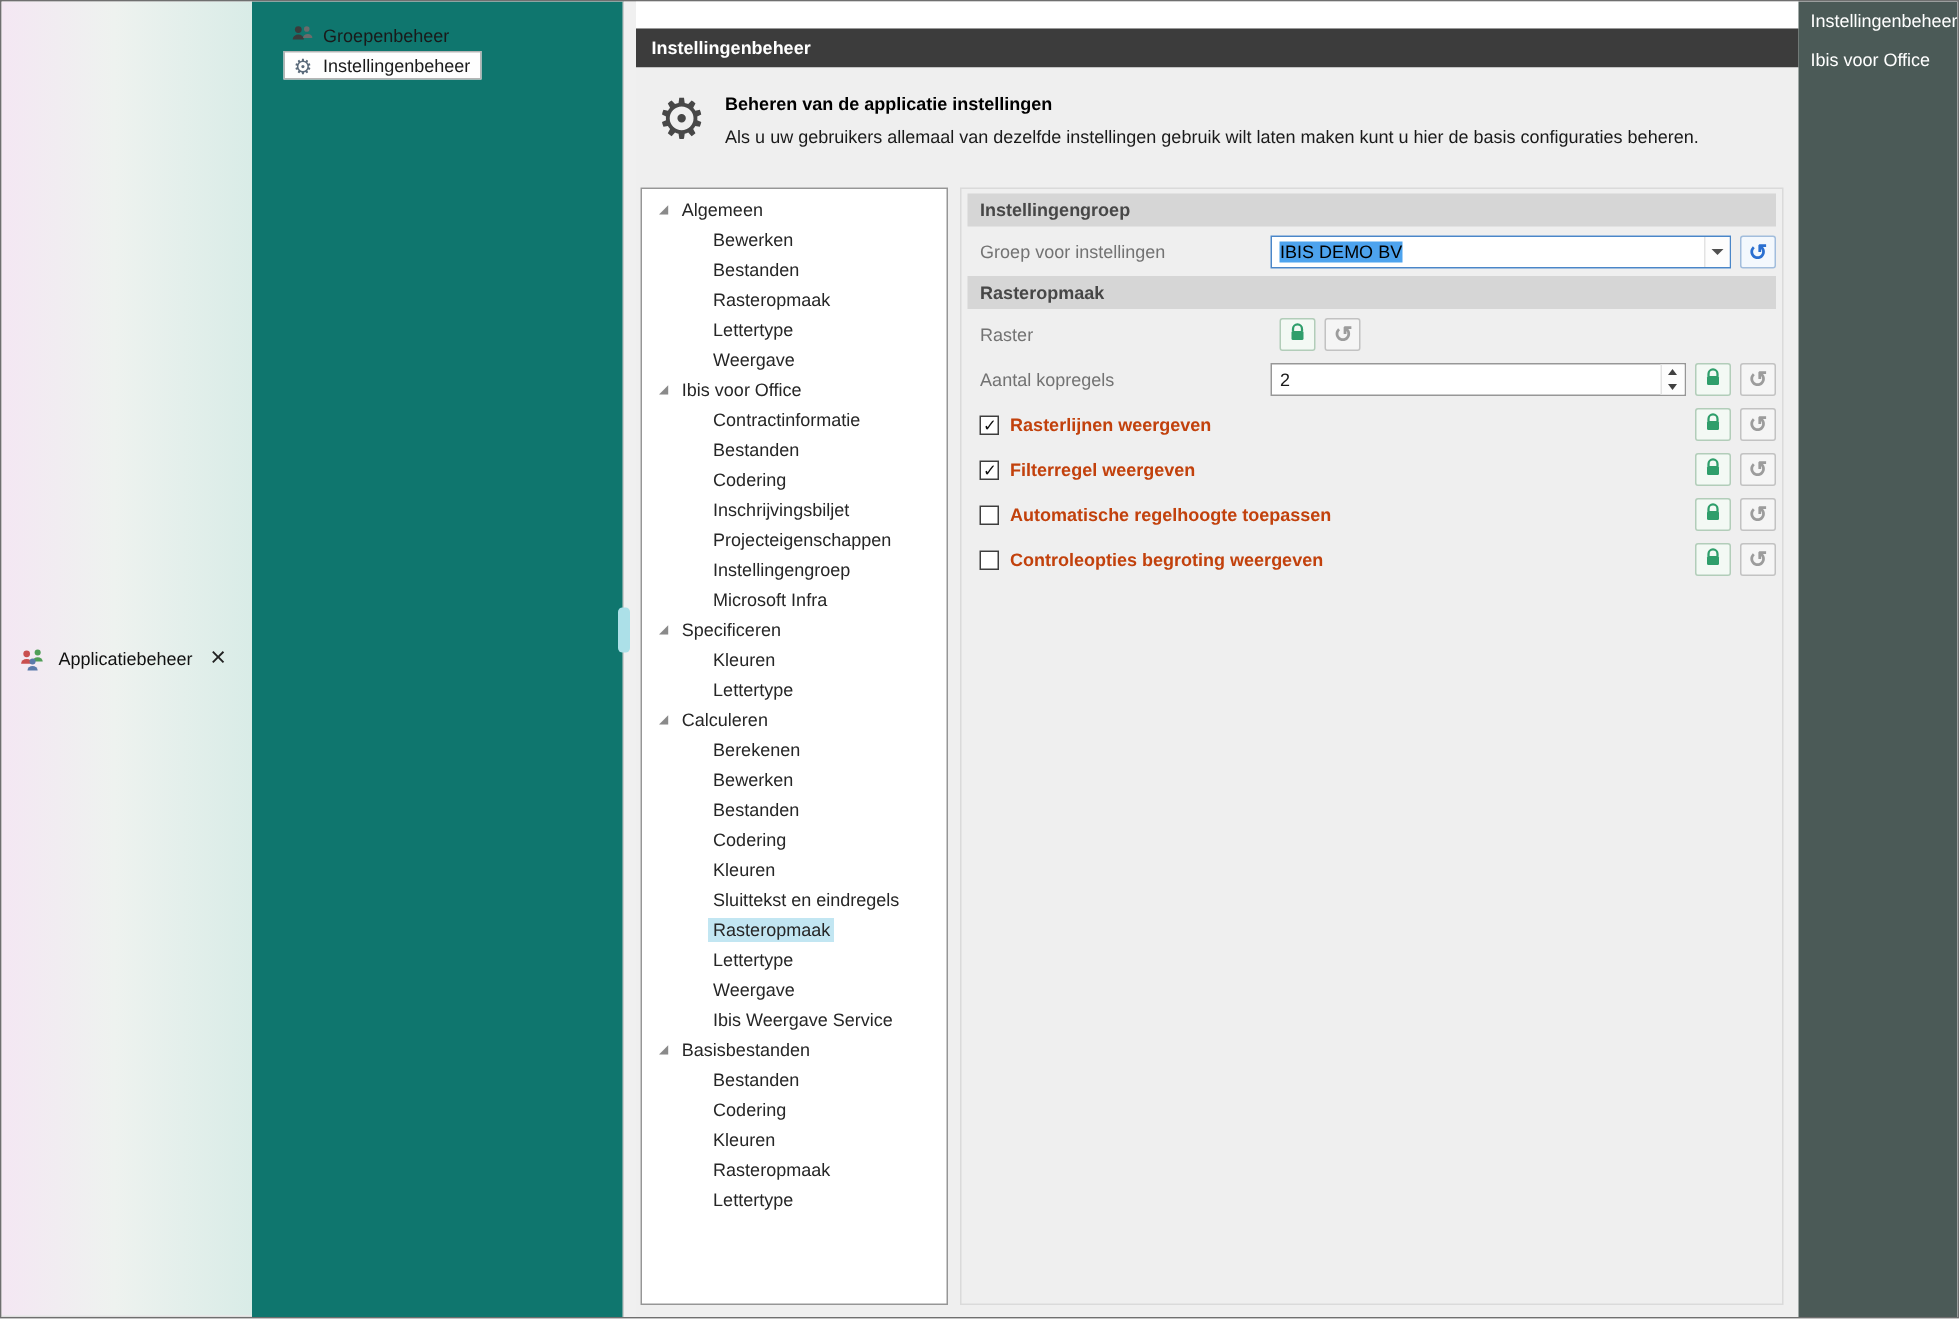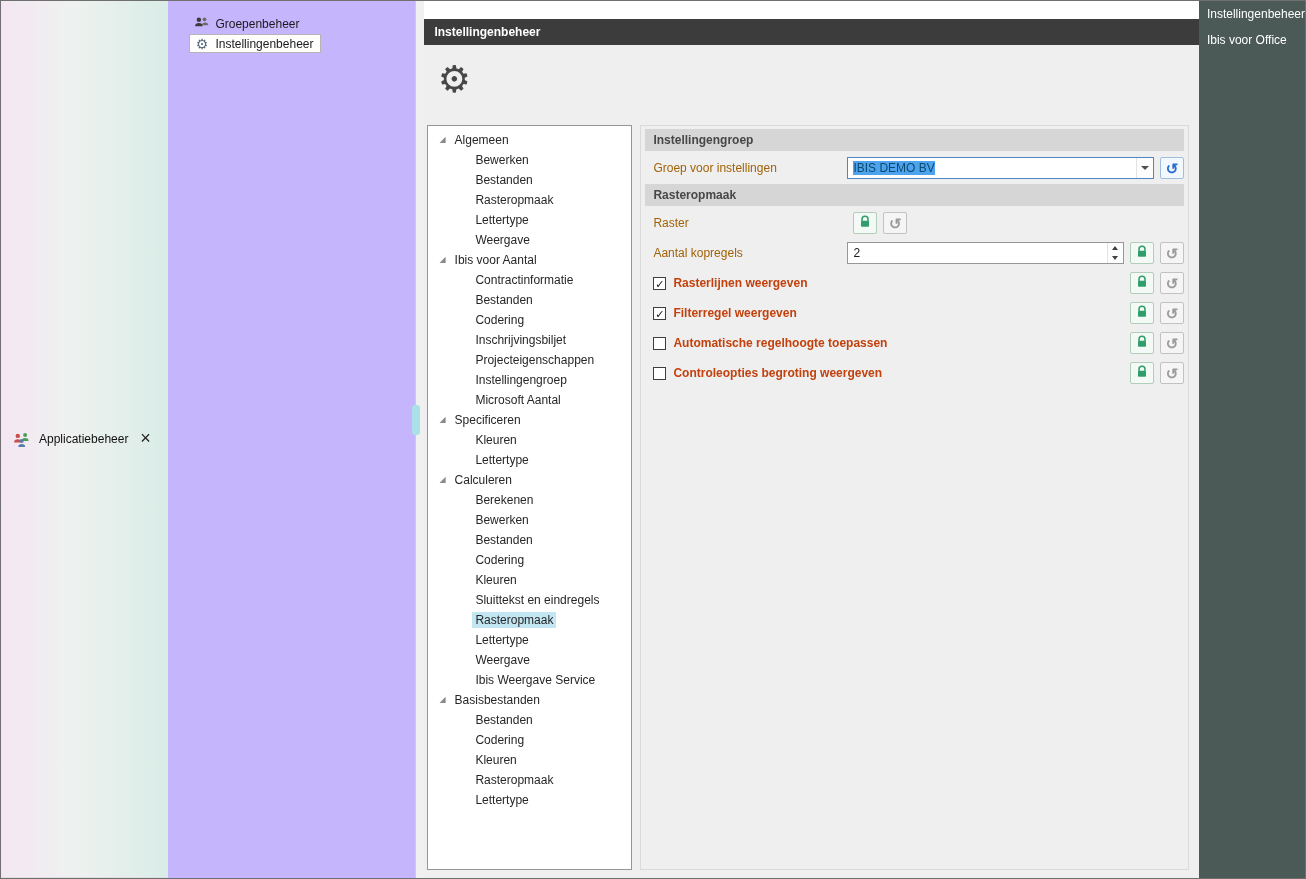--- a/index.html
+++ b/index.html
@@ -16,21 +16,21 @@
     border-bottom:1px solid #dedede;
   }
   .app-icon { width:17px; height:17px; margin-right:9px; flex:0 0 17px; }
   .win-title { font-size:12px; color:#111; }
   .close-btn {
     margin-left:auto; width:34px; height:27px; text-align:center; line-height:25px;
     font-size:18px; color:#222; cursor:default;
   }
   
   .app-body { flex:1; display:flex; min-height:0; }
-  .sidebar { width:248px; flex:0 0 248px; background:#c4b5fd; padding-top:13px; border-right:1px solid #cdcdcd; }
+  .sidebar { width:248px; flex:0 0 248px; background:#0f766e; padding-top:13px; border-right:1px solid #cdcdcd; }
   .side-item { display:flex; align-items:center; height:19px; margin:0 0 1px 21px; padding:1px 7px 1px 3px; width:fit-content; border:1px solid transparent; }
   .side-item.selected { border-color:#b5b5b5; background:#fefefe; }
   .side-item .icon16 { width:17px; flex:0 0 17px; margin-right:5px; text-align:center; }
   .gear-glyph { font-size:14px; color:#5b6b7b; line-height:16px; }
   .splitter { width:8px; flex:0 0 8px; background:#f0f0f0; position:relative; }
   .splitter .grip { position:absolute; left:-4px; top:404px; width:8px; height:30px; background:#ace0e8; border-radius:3px; }
   
   .main { flex:1; display:flex; flex-direction:column; background:#efefef; min-width:0; }
   .main-gap { height:18px; background:#ffffff; }
   .main-header { height:26px; background:#3c3c3c; color:#fff; font-weight:bold; line-height:26px; padding-left:10px; }
@@ -45,25 +45,25 @@
   .tree-row { height:20px; display:flex; align-items:center; color:#262626; white-space:nowrap; }
   .tree-row.parent { padding-left:11px; }
   .tree-row.child  { padding-left:44px; }
   .tri { font-size:8px; color:#8a8a8a; margin-right:6px; line-height:8px; }
   .tree-label { padding:1px 3px; }
   .tree-label.sel { background:#c2e6f2; }
   
   .content { flex:1; margin-left:8px; border:1px solid #dadada; padding:2px 4px; display:flex; flex-direction:column; min-width:0; background:#efefef; }
   .section-bar { height:22px; flex:0 0 22px; background:#d6d6d6; line-height:22px; padding-left:8px; color:#474747; font-weight:bold; margin:1px 0 2px 0; }
   .form-row { display:flex; align-items:center; height:30px; flex:0 0 30px; padding-left:8px; }
-  .field-label { width:194px; flex:0 0 194px; color:#a16207; }
+  .field-label { width:194px; flex:0 0 194px; color:#737373; }
   .combo, .spinner { flex:1; height:22px; background:#fff; border:1px solid #979797; display:flex; align-items:stretch; min-width:0; }
   .combo.focused { border-color:#4a86c8; }
   .combo-value, .spin-value { flex:1; padding:0 5px; line-height:20px; white-space:nowrap; overflow:hidden; }
-  .sel-text { background:#4da3ee; color:#0c4a6e; }
+  .sel-text { background:#4da3ee; color:#000000; }
   .combo-btn { width:17px; flex:0 0 17px; display:flex; align-items:center; justify-content:center; border-left:1px solid #e3e3e3; background:#fdfdfd; }
   .arrow-down { width:0; height:0; border-left:4px solid transparent; border-right:4px solid transparent; border-top:4px solid #505050; }
   .spin-btns { width:16px; flex:0 0 16px; display:flex; flex-direction:column; border-left:1px solid #e3e3e3; background:#fdfdfd; }
   .spin-up, .spin-down { flex:1; display:flex; align-items:center; justify-content:center; }
   .arr-up-s { width:0; height:0; border-left:3px solid transparent; border-right:3px solid transparent; border-bottom:4px solid #404040; }
   .arr-dn-s { width:0; height:0; border-left:3px solid transparent; border-right:3px solid transparent; border-top:4px solid #404040; }
   .icon-btn { width:24px; height:22px; flex:0 0 24px; margin-left:6px; border-radius:2px; display:flex; align-items:center; justify-content:center; }
   .lock-btn { border:1px solid #b2cdb9; background:#f3f9f4; }
   .undo-btn { font-size:15px; font-weight:bold; line-height:1; }
   .undo-btn.active   { border:1px solid #a2bddc; background:#f3f8fd; color:#2a6fd0; }
@@ -116,20 +116,24 @@
 
     <div class="splitter">
       <div class="grip"></div>
     </div>
 
     <div class="main">
       <div class="main-gap"></div>
       <div class="main-header">Instellingenbeheer</div>
       <div class="intro">
         <span class="gear-big">⚙</span>
+        <div class="intro-texts">
+          <div class="intro-title">Beheren van de applicatie instellingen</div>
+          <div class="intro-desc">Als u uw gebruikers allemaal van dezelfde instellingen gebruik wilt laten maken kunt u hier de basis configuraties beheren.</div>
+        </div>
       </div>
       <div class="panel-body">
         <div class="tree-panel">
             <div class="tree-row parent">
               <span class="tri">◢</span>
               <span class="tree-label">Algemeen</span>
             </div>
             <div class="tree-row child">
               <span class="tree-label">Bewerken</span>
             </div>
@@ -140,42 +144,42 @@
               <span class="tree-label">Rasteropmaak</span>
             </div>
             <div class="tree-row child">
               <span class="tree-label">Lettertype</span>
             </div>
             <div class="tree-row child">
               <span class="tree-label">Weergave</span>
             </div>
             <div class="tree-row parent">
               <span class="tri">◢</span>
-              <span class="tree-label">Ibis voor Aantal</span>
+              <span class="tree-label">Ibis voor Office</span>
             </div>
             <div class="tree-row child">
               <span class="tree-label">Contractinformatie</span>
             </div>
             <div class="tree-row child">
               <span class="tree-label">Bestanden</span>
             </div>
             <div class="tree-row child">
               <span class="tree-label">Codering</span>
             </div>
             <div class="tree-row child">
               <span class="tree-label">Inschrijvingsbiljet</span>
             </div>
             <div class="tree-row child">
               <span class="tree-label">Projecteigenschappen</span>
             </div>
             <div class="tree-row child">
               <span class="tree-label">Instellingengroep</span>
             </div>
             <div class="tree-row child">
-              <span class="tree-label">Microsoft Aantal</span>
+              <span class="tree-label">Microsoft Infra</span>
             </div>
             <div class="tree-row parent">
               <span class="tri">◢</span>
               <span class="tree-label">Specificeren</span>
             </div>
             <div class="tree-row child">
               <span class="tree-label">Kleuren</span>
             </div>
             <div class="tree-row child">
               <span class="tree-label">Lettertype</span>

